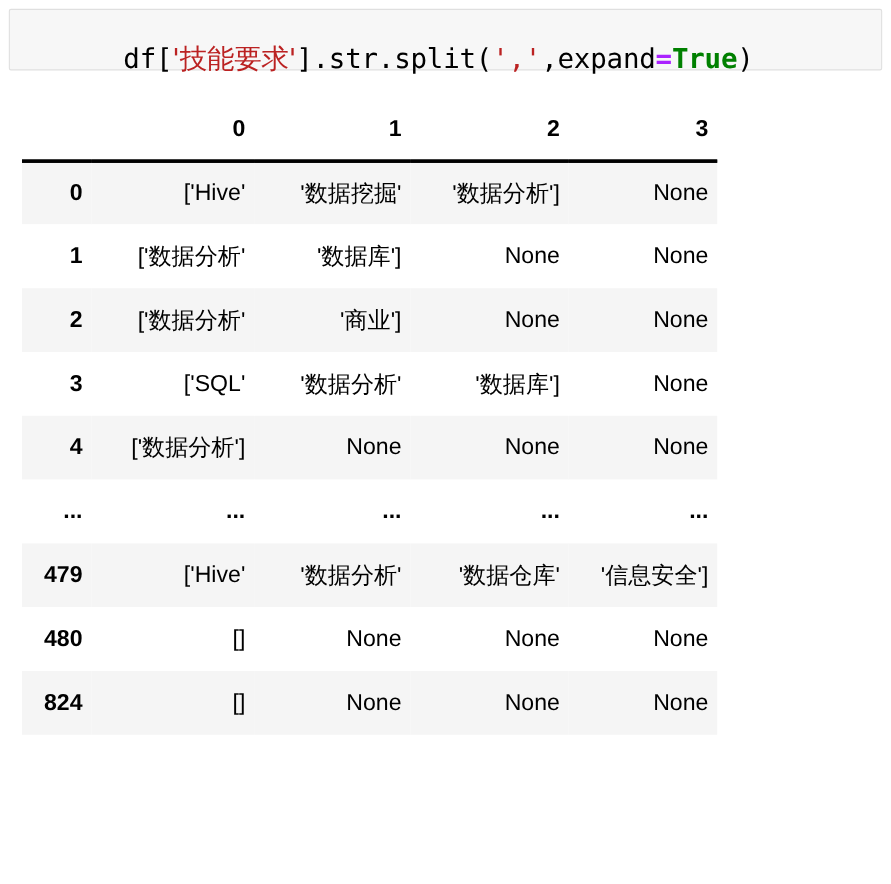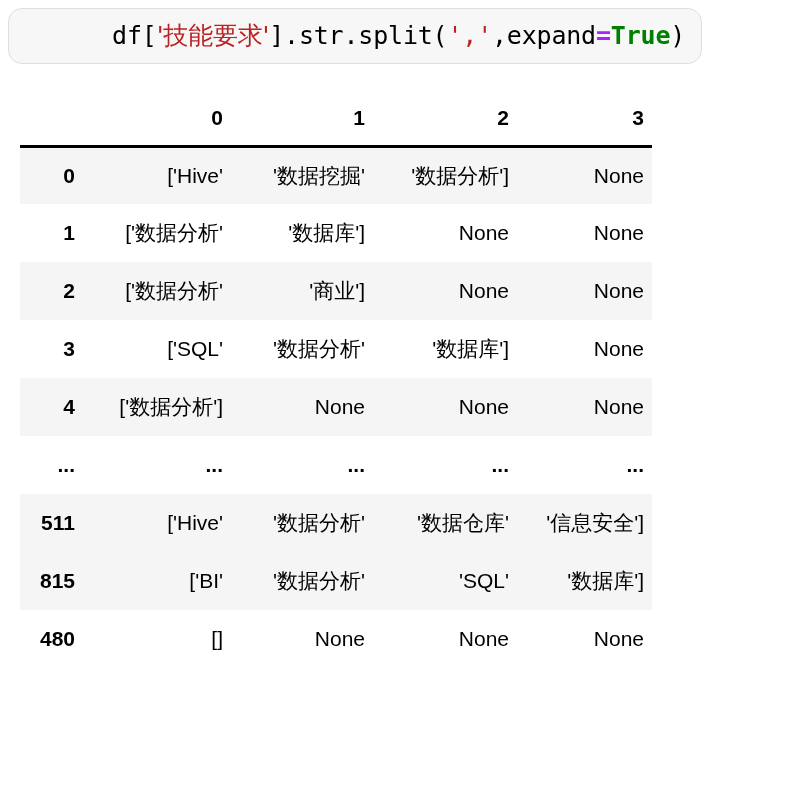--- a/index.html
+++ b/index.html
@@ -13,26 +13,25 @@
     position: relative;
     width: 810px; height: 804px;
     background: #ffffff;
     overflow: hidden;
   }
 
   
   .code-cell {
     position: absolute;
     left: 8px; top: 8px;
-    width: 694px; height: 56px;
+    width: 794px; height: 56px;
     background: #f7f7f7;
     border: 1px solid #dfdfdf;
-    border-radius: 14px;
+    border-radius: 2px;
     display: flex;
-    align-items: center;
     padding: 0 14px;
   }
   .code-line {
     font-family: "DejaVu Sans Mono", "Liberation Mono", monospace;
     font-size: 25px;
     line-height: 30px;
     color: #000000;
     white-space: pre;
     letter-spacing: -0.2px;
   }
@@ -156,35 +155,35 @@
             <td>None</td>
           </tr>
           <tr class="ell">
             <th>...</th>
             <td>...</td>
             <td>...</td>
             <td>...</td>
             <td>...</td>
           </tr>
           <tr class="odd">
-            <th>511</th>
+            <th>479</th>
             <td>['Hive'</td>
             <td>'数据分析'</td>
             <td>'数据仓库'</td>
             <td>'信息安全']</td>
           </tr>
-          <tr class="odd">
-            <th>815</th>
-            <td>['BI'</td>
-            <td>'数据分析'</td>
-            <td>'SQL'</td>
-            <td>'数据库']</td>
-          </tr>
           <tr class="even">
             <th>480</th>
+            <td>[]</td>
+            <td>None</td>
+            <td>None</td>
+            <td>None</td>
+          </tr>
+          <tr class="odd">
+            <th>824</th>
             <td>[]</td>
             <td>None</td>
             <td>None</td>
             <td>None</td>
           </tr>
         </tbody>
     </table>
   </div>
 
 </div>

